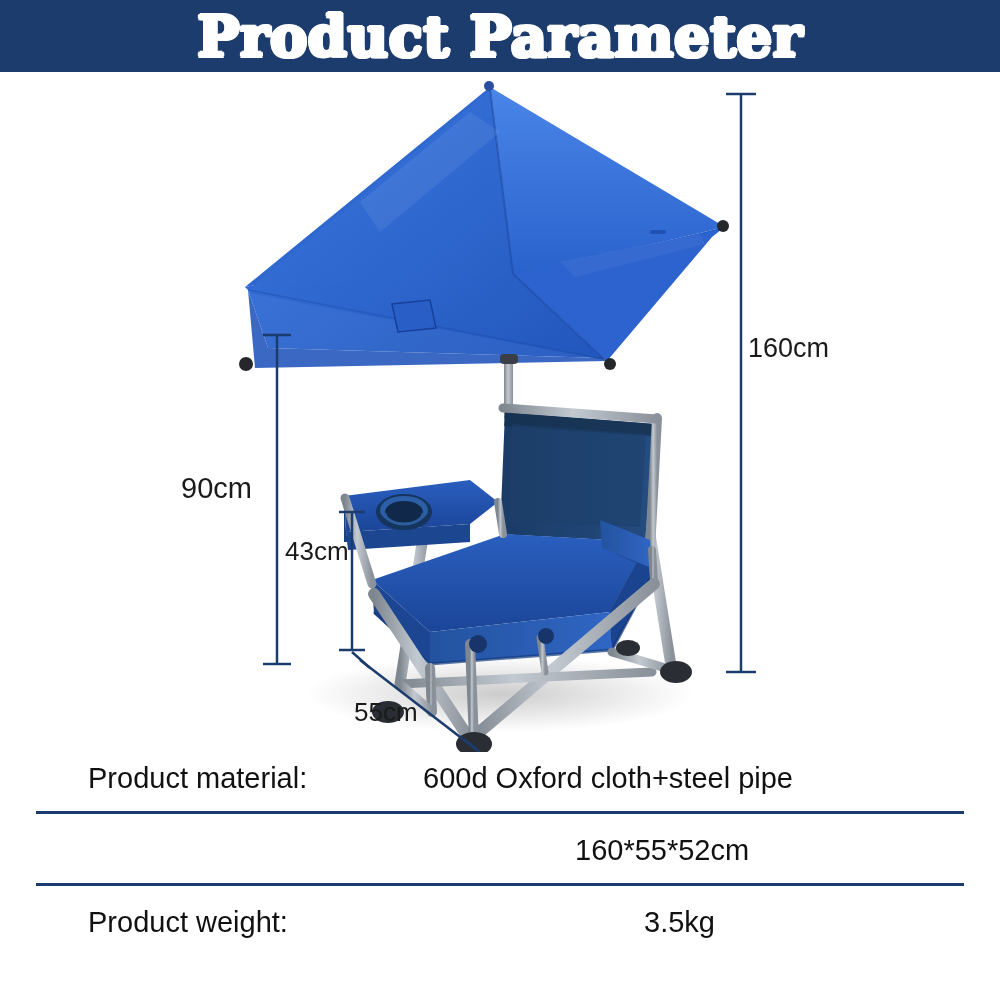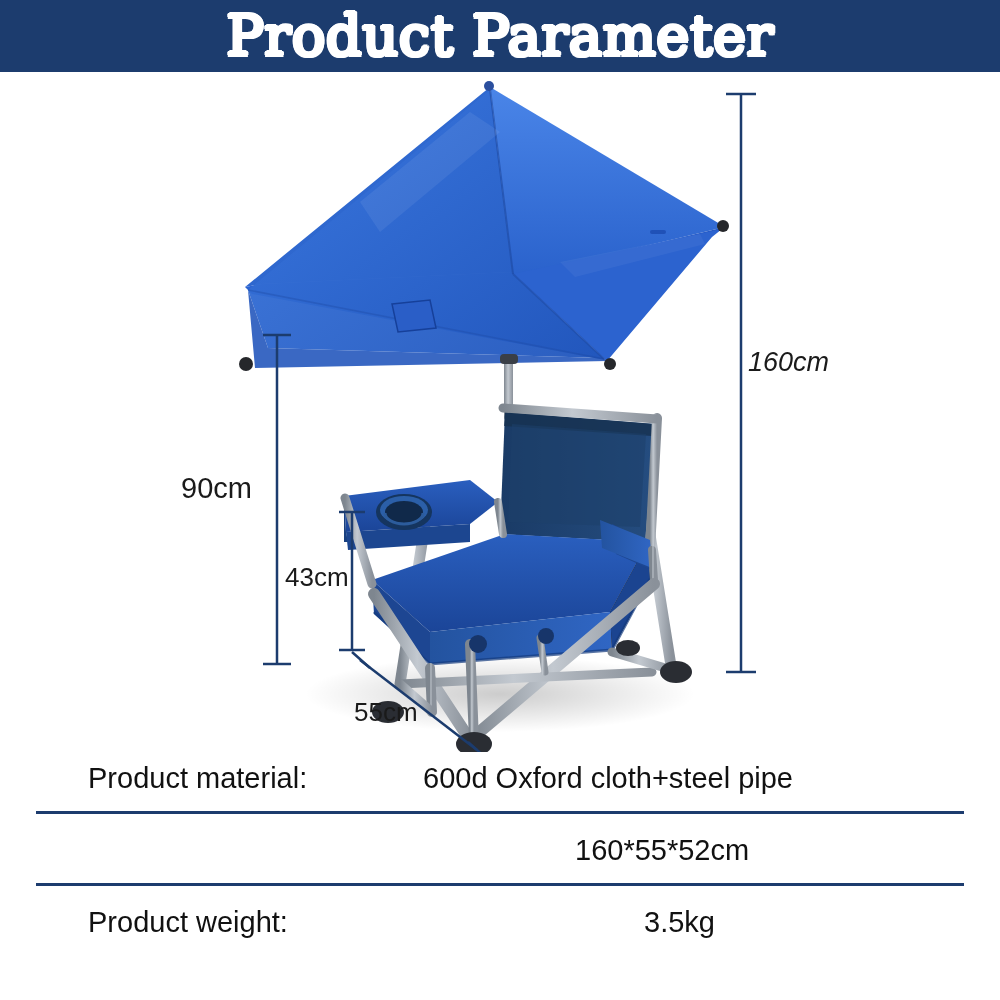--- a/index.html
+++ b/index.html
@@ -21,21 +21,21 @@
     position: absolute;
     left: 0; top: 0;
     width: 1000px; height: 72px;
     background: #1c3c6e;
     display: flex;
     align-items: center;
     justify-content: center;
   }
   .banner-title {
     font-family: "DejaVu Serif", serif;
-    font-weight: normal;
+    font-weight: bold;
     font-size: 56px;
     line-height: 56px;
     color: #ffffff;
     letter-spacing: 0.5px;
     -webkit-text-stroke: 0px;
     text-shadow:
        2px 0 0 #ffffff, -2px 0 0 #ffffff, 0 2px 0 #ffffff, 0 -2px 0 #ffffff,
        1.5px 1.5px 0 #ffffff, -1.5px 1.5px 0 #ffffff, 1.5px -1.5px 0 #ffffff, -1.5px -1.5px 0 #ffffff;
     white-space: nowrap;
   }
@@ -48,23 +48,23 @@
   }
 
   
   .dim-label {
     position: absolute;
     font-family: "Liberation Sans", sans-serif;
     font-size: 27px;
     color: #1a1a1a;
     white-space: nowrap;
   }
-  .dim-160 { left: 748px; top: 275px; font-style: italic; }
+  .dim-160 { left: 748px; top: 261px; }
   .dim-90  { left: 181px; top: 400px; font-size: 29px; text-align: right; }
-  .dim-43  { left: 285px; top: 490px; font-size: 26px; }
+  .dim-43  { left: 285px; top: 464px; font-size: 26px; }
   .dim-55  { left: 354px; top: 625px; font-size: 26px; }
 
   
   .specs {
     position: absolute;
     left: 0; top: 742px;
     width: 956px;
   }
   .spec-row {
     position: relative;

